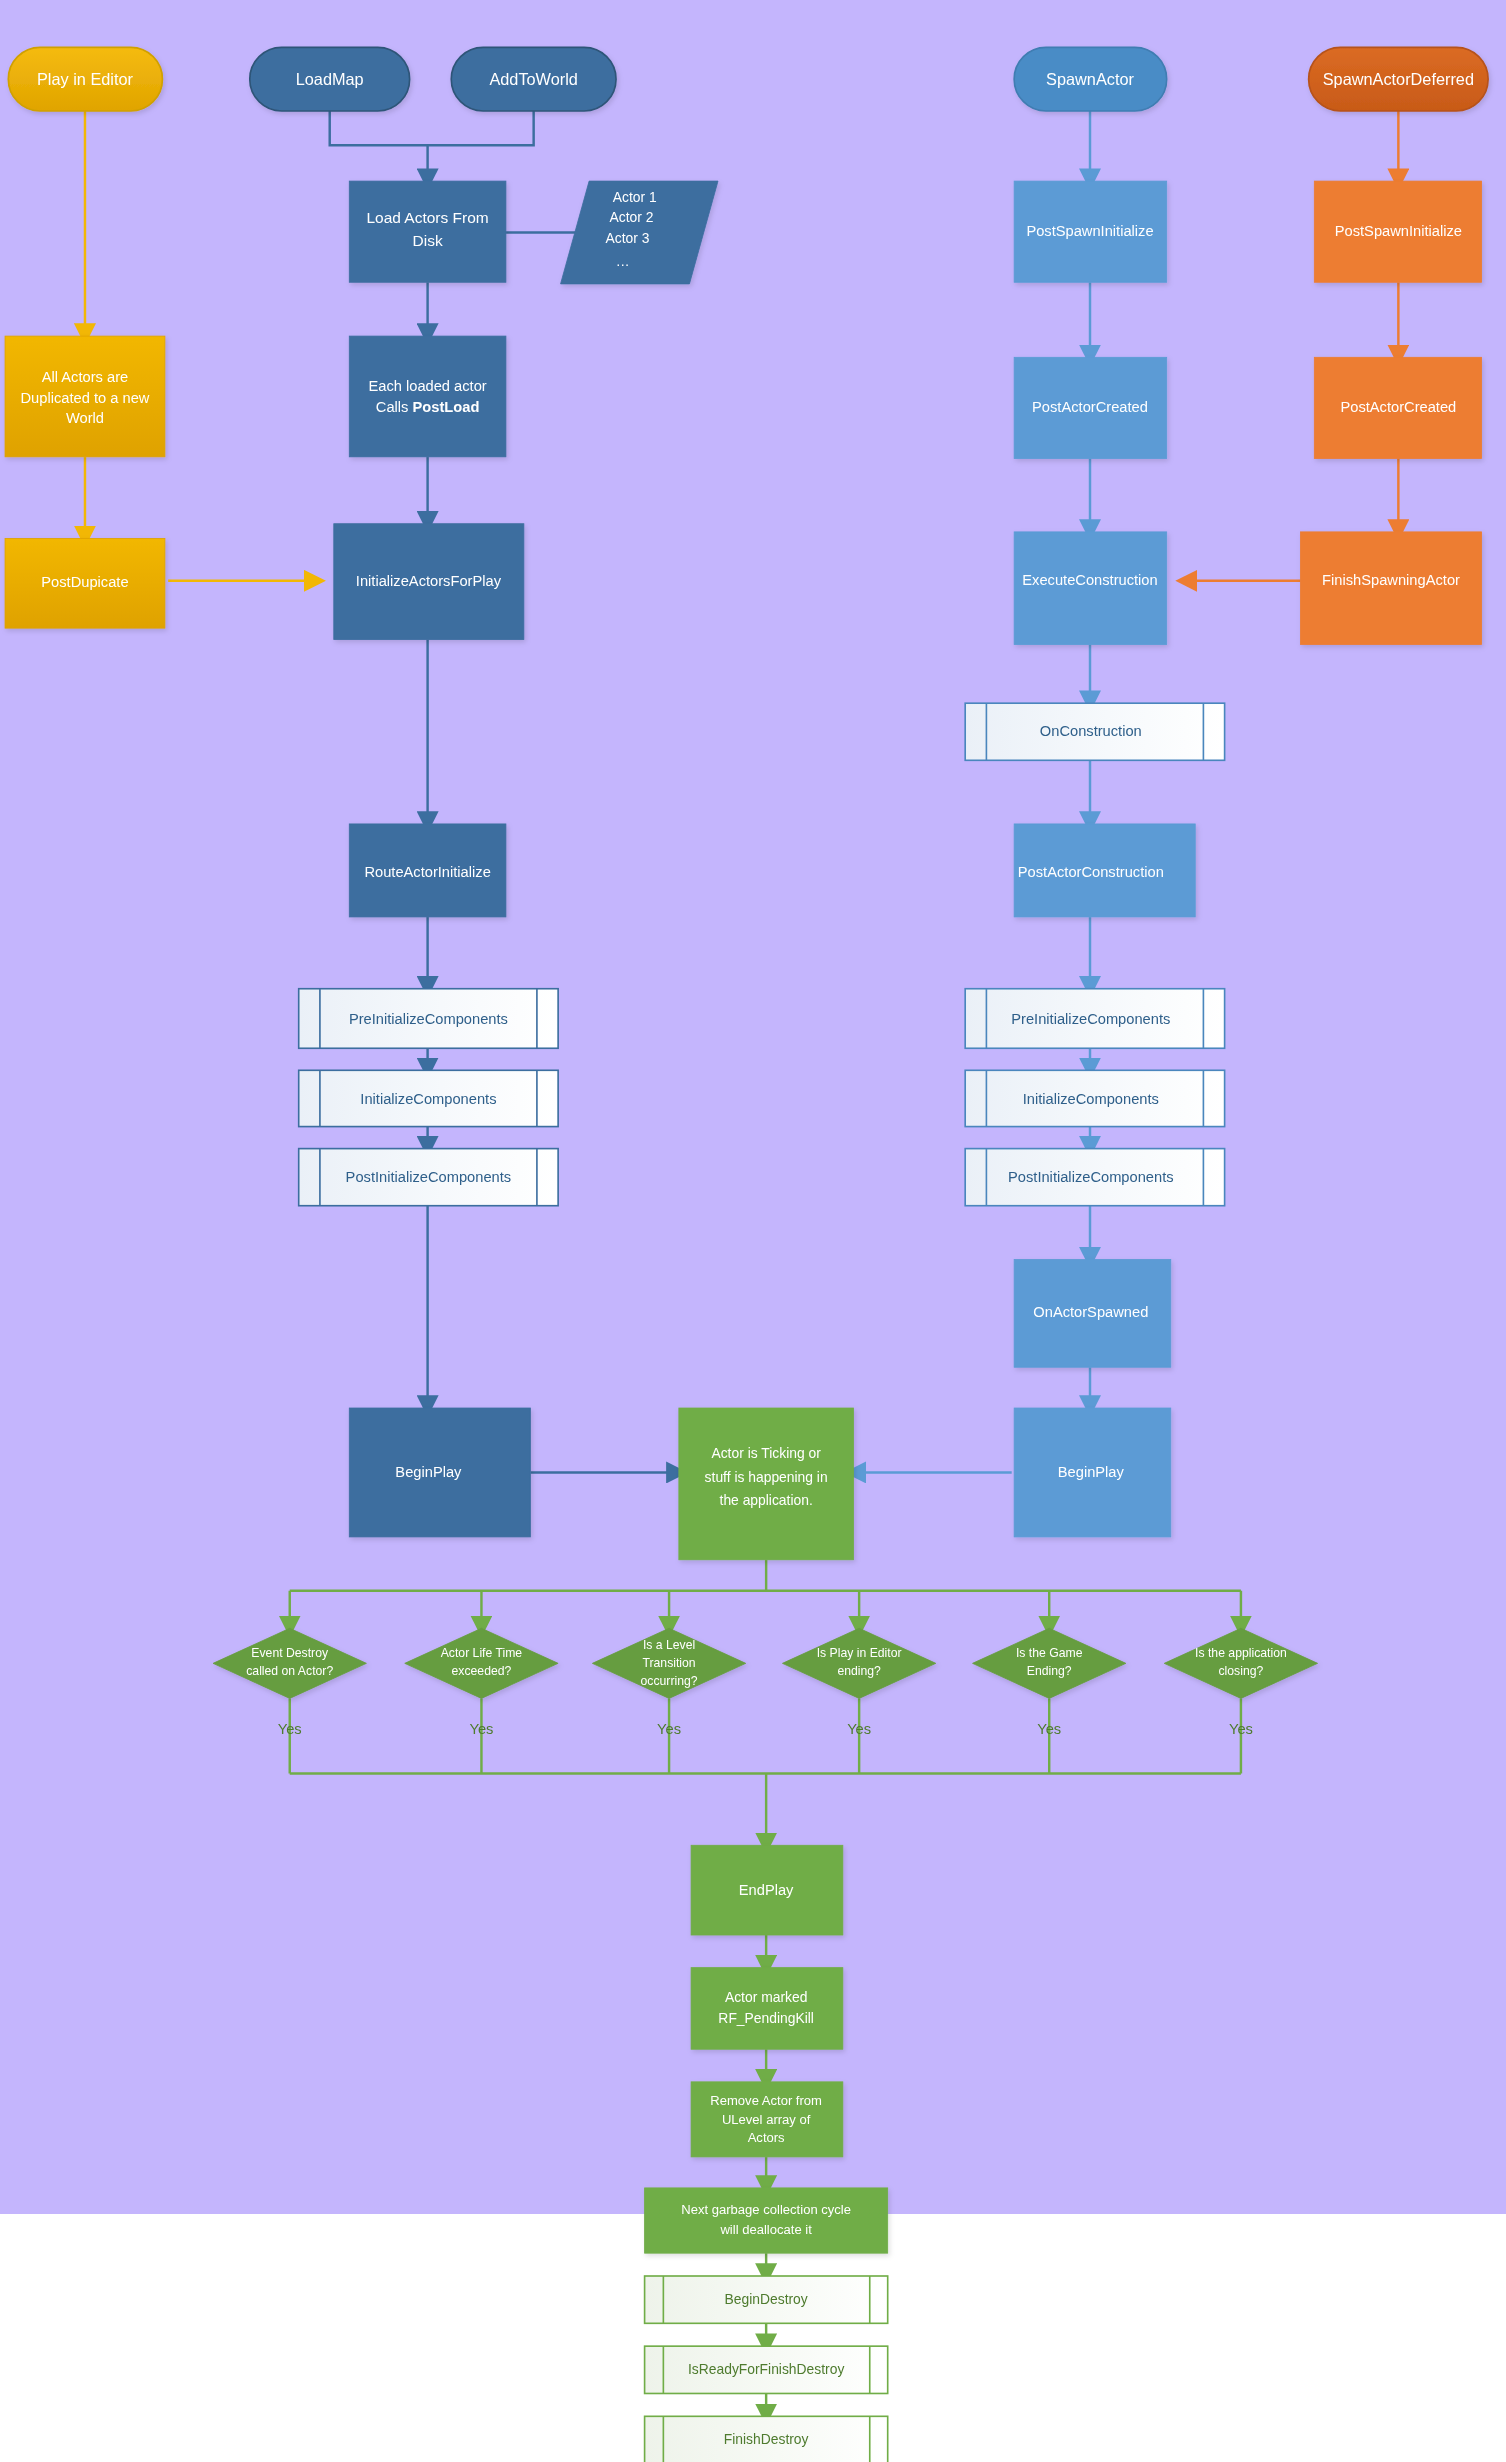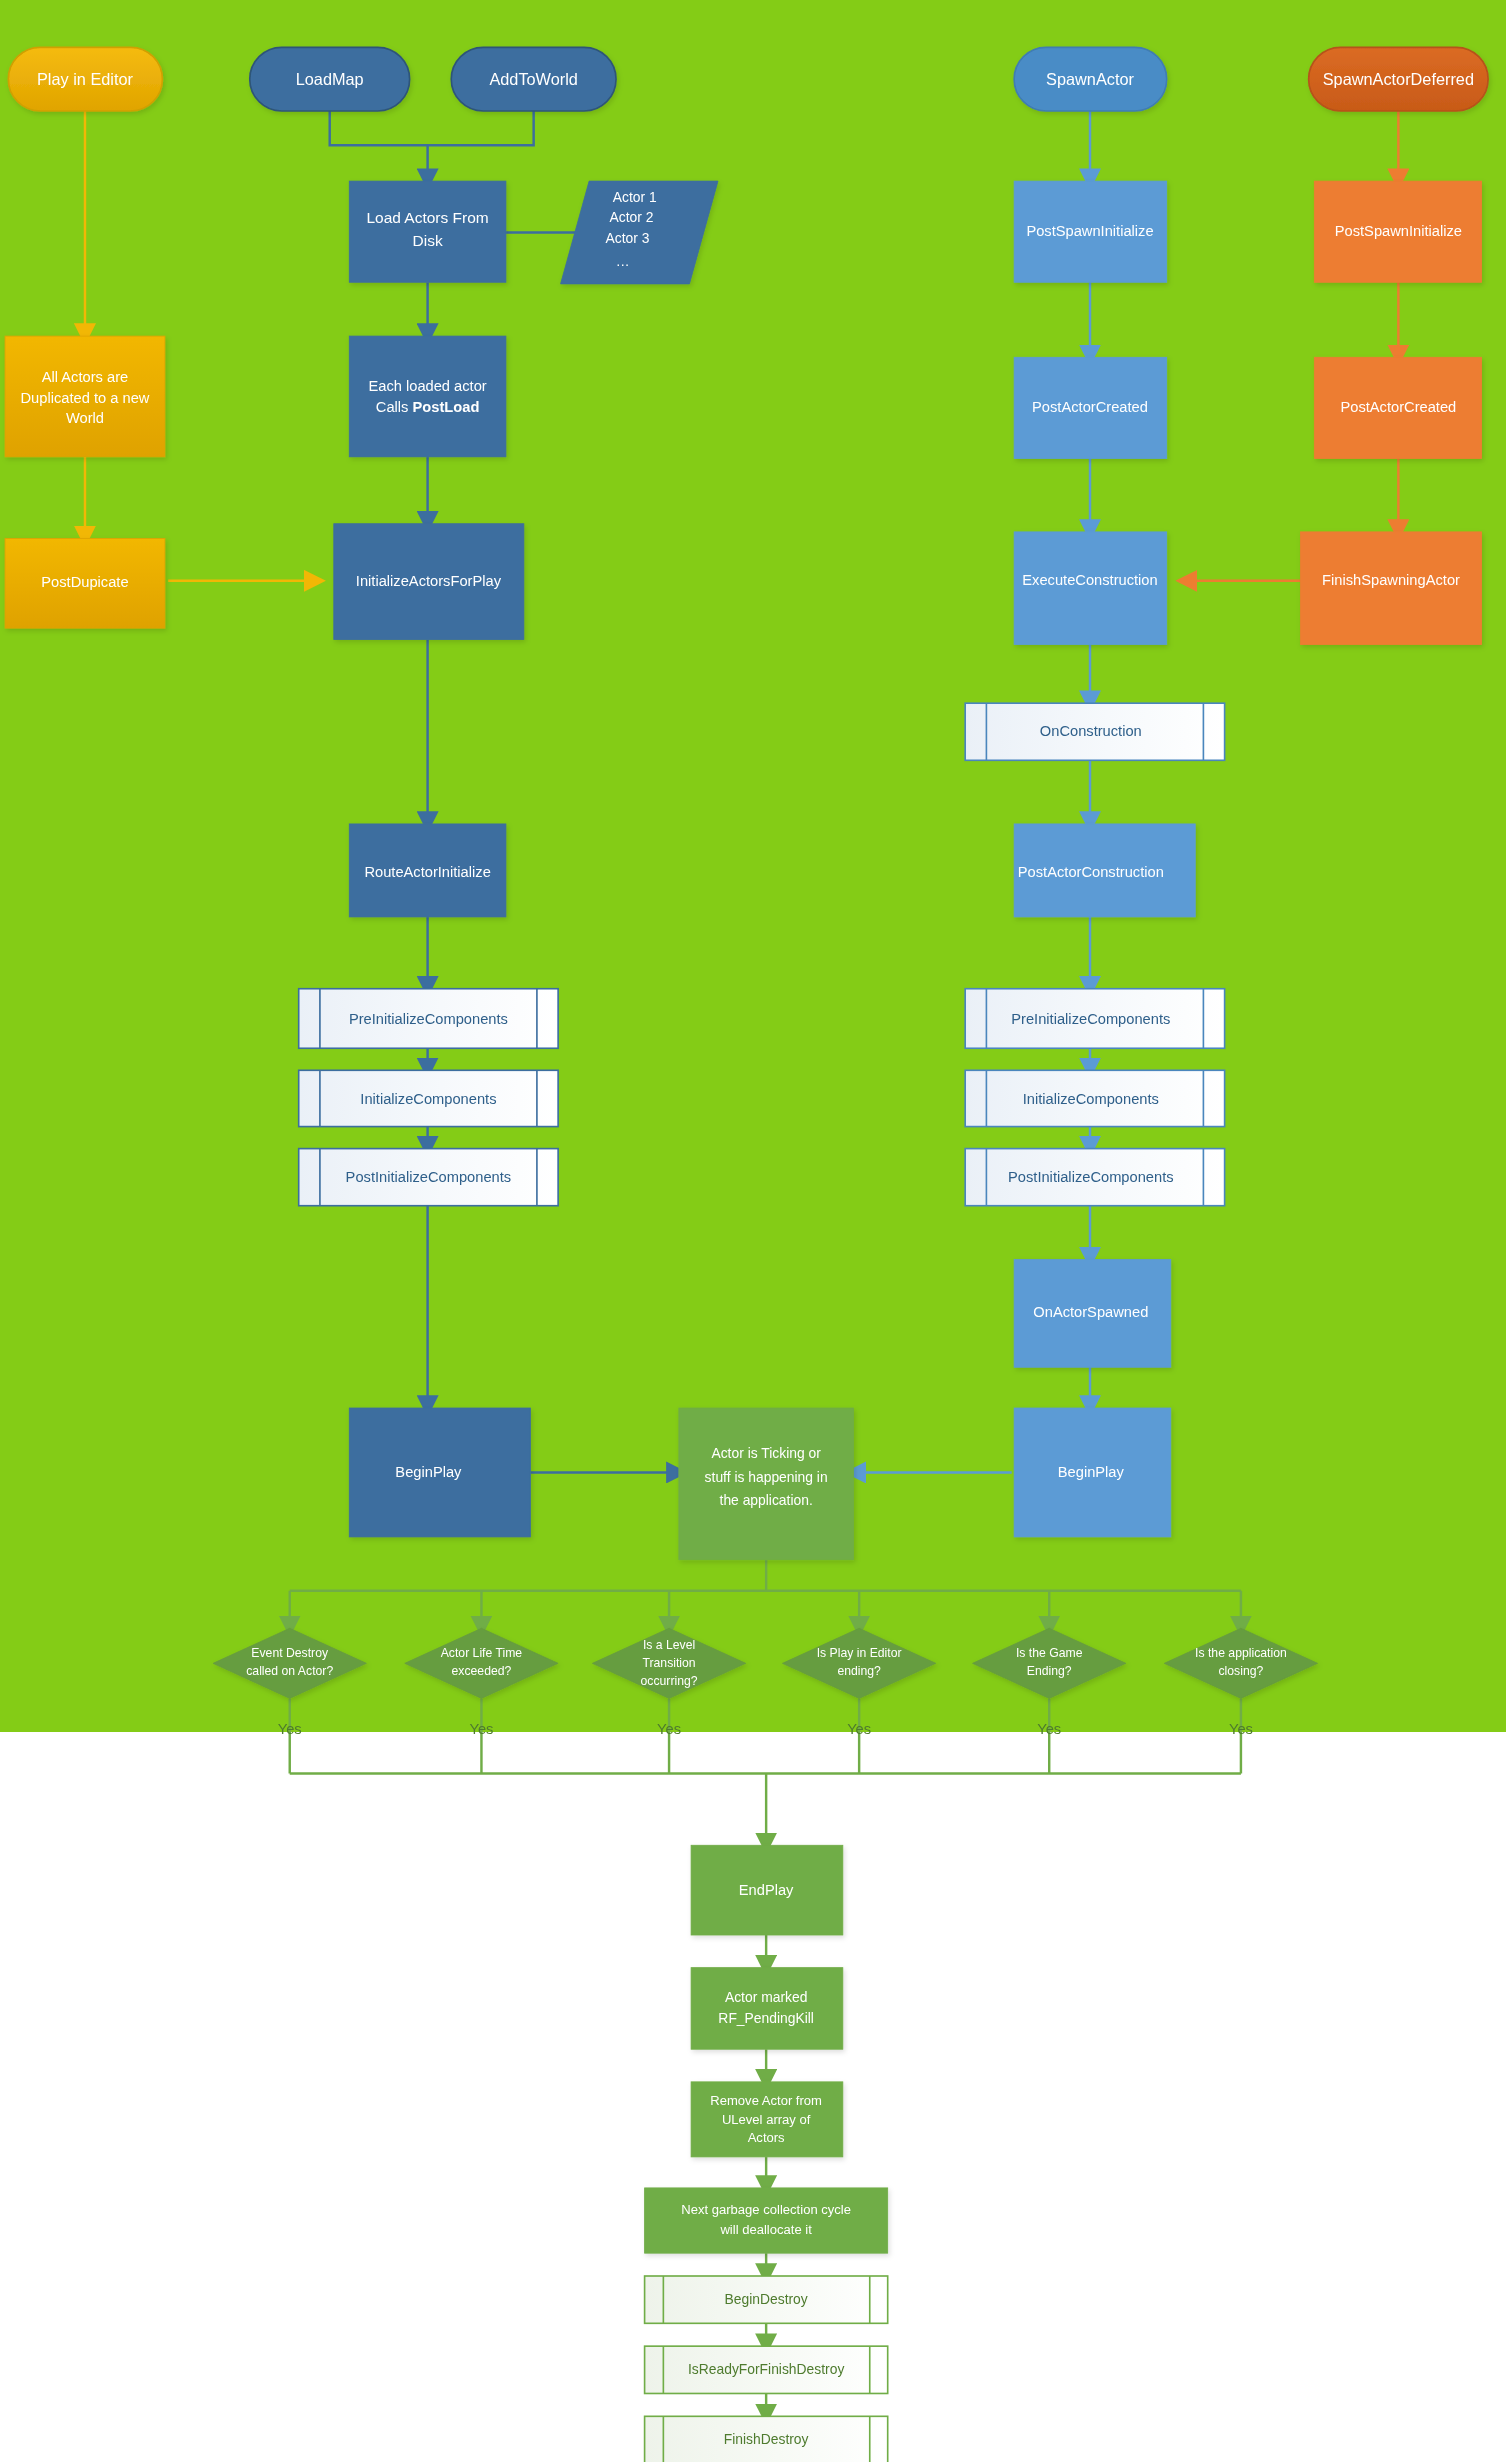--- a/index.html
+++ b/index.html
@@ -10,22 +10,22 @@
   }
   body {
     font-family: "Liberation Sans", sans-serif;
     width: 1507px;
     height: 2462px;
     overflow: hidden;
   }
   #diagram-root {
     position: relative;
     width: 1507px;
-    height: 1732px;
-    background: #84cc16;
+    height: 2214px;
+    background: #c4b5fd;
   }
   svg.layer {
     position: absolute;
     top: 0; left: 0;
     width: 1507px;
     height: 2462px;
   }
   .node-label {
     font-family: "Liberation Sans", sans-serif;
     fill: #ffffff;

